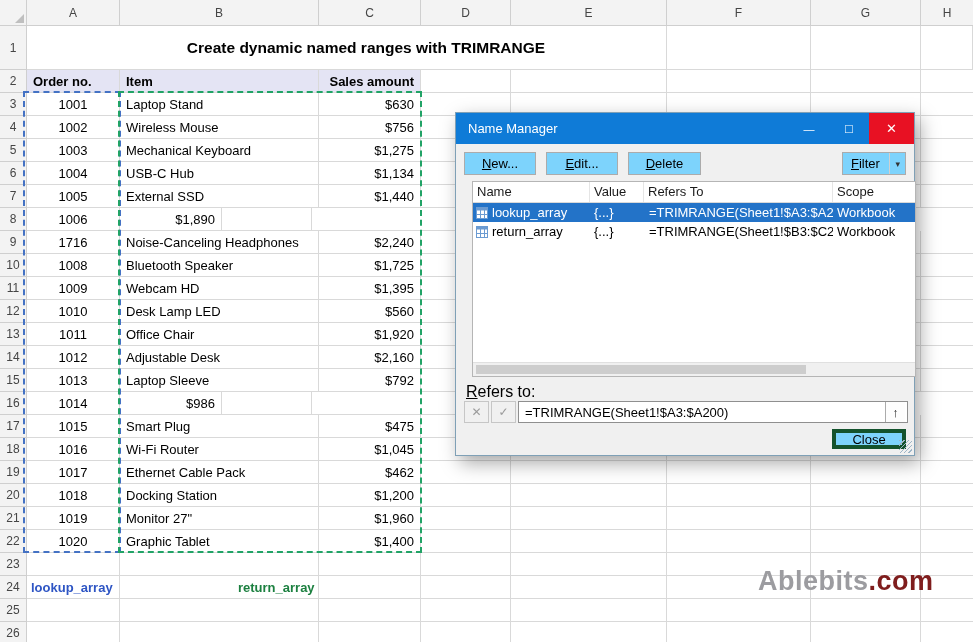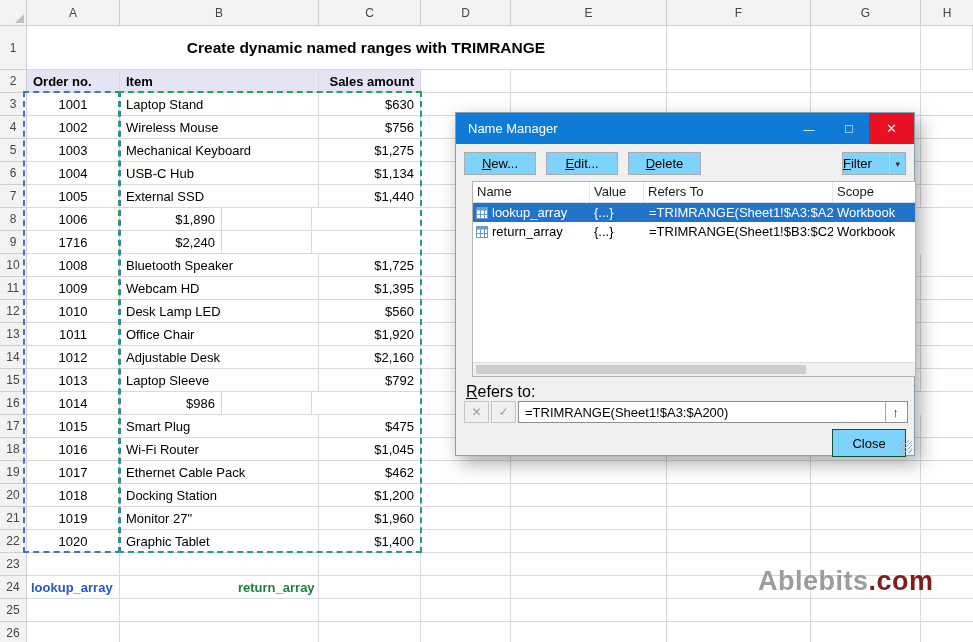--- a/index.html
+++ b/index.html
@@ -60,21 +60,21 @@
   .winbtn{width:40px;display:flex;align-items:center;justify-content:center;color:#fff;font-size:11px;cursor:default}
   .winbtn.max{font-size:13px}
   .winbtn.close{width:45px;background:#E81123;font-size:13px}
   .btn{position:absolute;height:23px;background:#7dd3fc;border:1px solid #ABABAB;box-sizing:border-box;
        display:flex;align-items:center;justify-content:center;font-size:13px;color:#000;cursor:default}
   .u-first{display:inline-block}
   .u-first::first-letter{text-decoration:underline}
   .btn-new{left:8px;top:39px;width:72px}
   .btn-edit{left:90px;top:39px;width:72px}
   .btn-delete{left:172px;top:39px;width:73px}
-  .btn-filter{right:8px;top:39px;width:64px;justify-content:space-between;}
+  .btn-filter{right:8px;top:39px;width:64px;justify-content:space-between;padding-left:8px}
   .btn-filter .caret{border-left:1px solid #D0D0D0;align-self:stretch;display:flex;align-items:center;padding:0 5px;font-size:9px;color:#333}
   .list{position:absolute;left:16px;top:68px;width:444px;height:196px;background:#fff;border:1px solid #B5B5B5;box-sizing:border-box;overflow:hidden}
   .lheader{display:flex;height:20px;border-bottom:1px solid #D9D9D9;font-size:13px;color:#1a1a1a}
   .lh{box-sizing:border-box;padding:2px 4px;border-right:1px solid #E5E5E5;overflow:hidden;white-space:nowrap}
   .lh.hname{width:117px}.lh.hvalue{width:54px}.lh.hrefers{width:189px}.lh.hscope{flex:1;border-right:none}
   .lrow{display:flex;height:19px;align-items:center;font-size:13px;color:#000}
   .lrow.sel{background:#2373C8;color:#fff}
   .lc{box-sizing:border-box;padding:0 4px;overflow:hidden;white-space:nowrap}
   .lc.name{width:117px;display:flex;align-items:center;gap:4px;padding-left:3px}
   .lc.value{width:54px}
@@ -85,21 +85,21 @@
   .hthumb{position:absolute;left:3px;top:2px;width:330px;height:9px;background:#CDCDCD}
   .refers-label{position:absolute;left:10px;top:270px;font-size:16px;color:#000}
   .fbtn{position:absolute;top:288px;width:25px;height:22px;background:#F0F0F0;border:1px solid #C6C6C6;box-sizing:border-box;
         display:flex;align-items:center;justify-content:center;color:#9A9A9A;font-size:12px}
   .fbtn.cancel{left:8px}
   .fbtn.confirm{left:35px}
   .refers-input{position:absolute;left:62px;top:288px;width:390px;height:22px;box-sizing:border-box;border:1px solid #8F8F8F;
         background:#fff;font-family:"Liberation Sans",sans-serif;font-size:13px;padding:0 24px 0 6px;color:#000}
   .collapse-btn{position:absolute;right:9px;top:289px;width:20px;height:20px;background:#FDFDFD;border-left:1px solid #ABABAB;box-sizing:border-box;
         display:flex;align-items:center;justify-content:center;font-size:13px;font-weight:bold;color:#222}
-  .btn-close{right:8px;top:316px;width:74px;height:28px;border:1px solid #14532d}
+  .btn-close{right:8px;top:316px;width:74px;height:20px;border:4px solid #14532d}
   .grip{position:absolute;right:2px;bottom:2px;width:13px;height:13px;
         background:repeating-linear-gradient(-45deg,transparent 0 2px,#9FB6C8 2px 3px)}
 </style>
 </head>
 <body>
 
 <div class="colhdr">
   <div class="corner">
       <div class="tri"></div>
     </div>
@@ -165,20 +165,21 @@
   </div>
 <div class="row">
     <div class="rh">8</div>
     <div class="cell ca">1006</div>
     <div class="cell cc">$1,890</div>
     <div class="cell cfill"></div>
   </div>
 <div class="row">
     <div class="rh">9</div>
     <div class="cell ca">1716</div>
+    <div class="cell cb">Noise-Canceling Headphones</div>
     <div class="cell cc">$2,240</div>
     <div class="cell cfill"></div>
   </div>
 <div class="row">
     <div class="rh">10</div>
     <div class="cell ca">1008</div>
     <div class="cell cb">Bluetooth Speaker</div>
     <div class="cell cc">$1,725</div>
     <div class="cell cfill"></div>
   </div>

